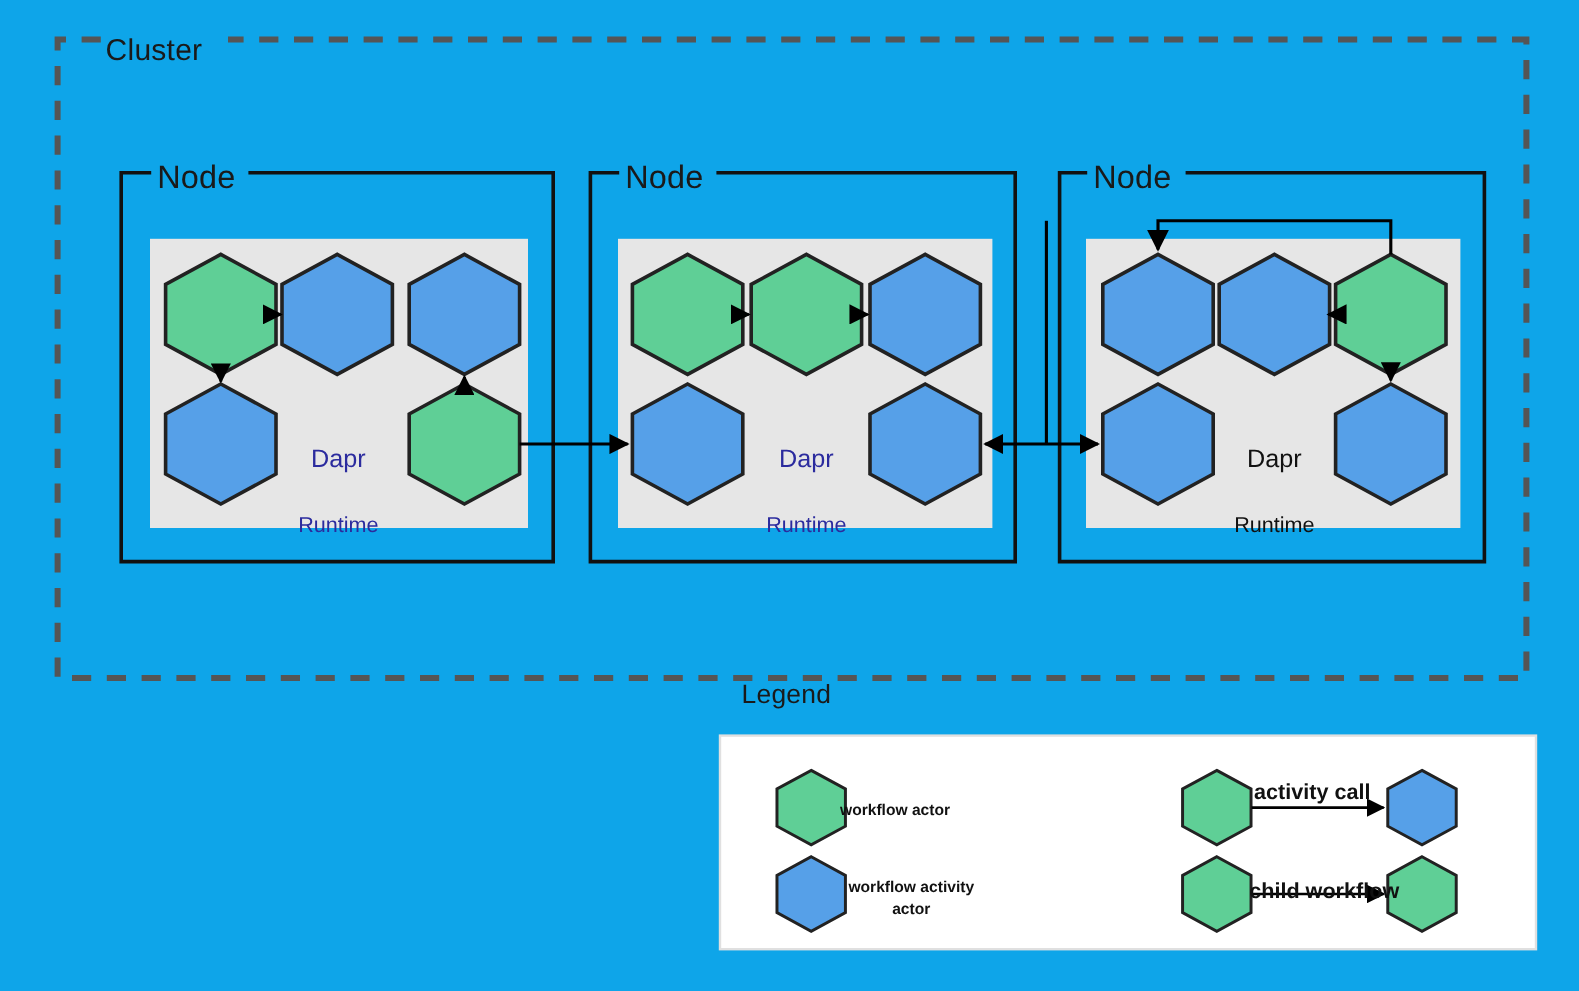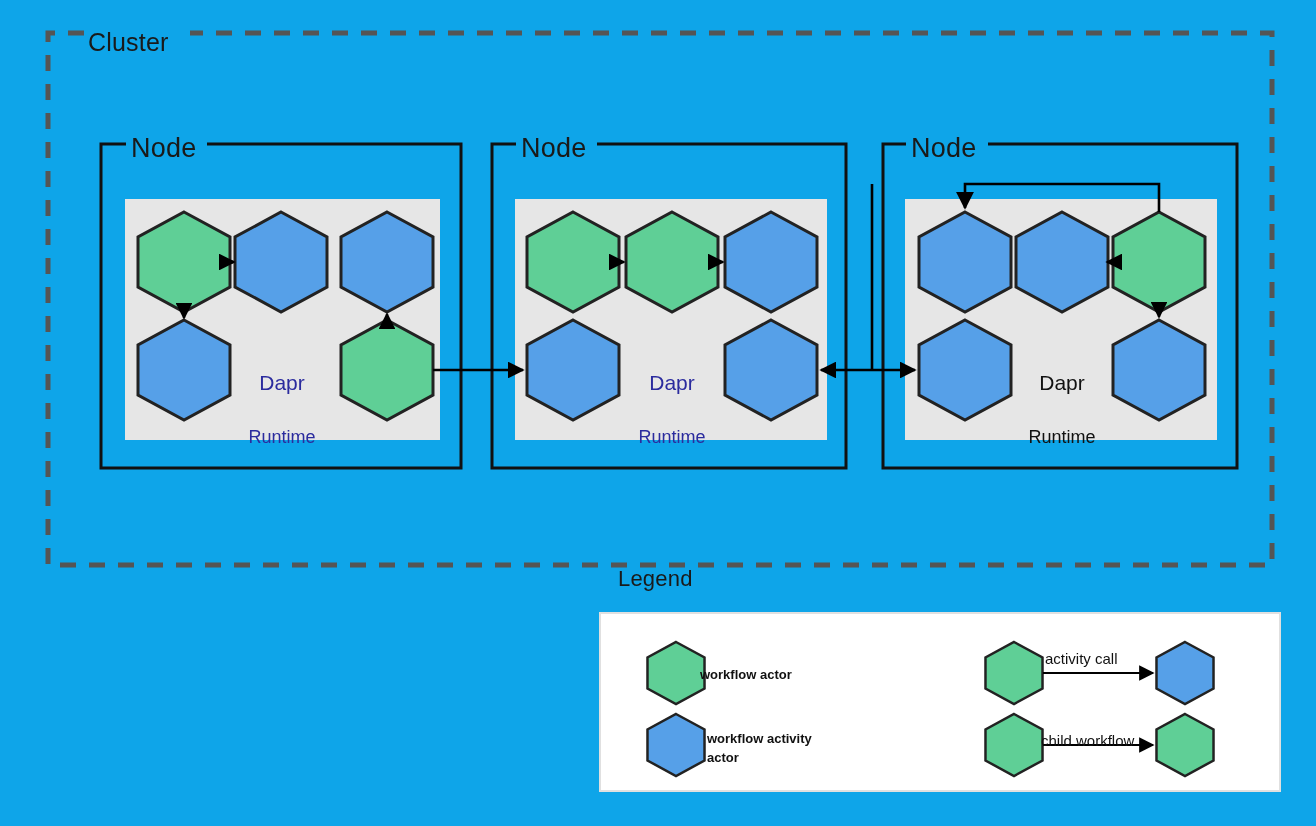--- a/index.html
+++ b/index.html
@@ -53,22 +53,22 @@
     line-height: 1.12;
     text-align: center;
   }
   .legend-item-text {
     font-size: 13px;
     font-weight: bold;
     color: #111111;
     line-height: 1.45;
   }
   .legend-edge-text {
-    font-size: 15px;
-    font-weight: normal;
+    font-size: 18px;
+    font-weight: bold;
     color: #111111;
     line-height: 1.2;
   }
 </style>
 </head>
 <body>
 
 <div id="canvas">
 
   <svg class="layer">
@@ -224,20 +224,20 @@
     <g transform="translate(1185,745) scale(0.62)">
       <polygon points="0,-50 46,-25 46,25 0,50 -46,25 -46,-25" fill="#5FCF96" stroke="#222222" stroke-width="4"></polygon>
     </g>
     <line x1="1043" y1="745" x2="1153" y2="745" stroke="#000" stroke-width="2.2" marker-end="url(#ah)"></line>
   </svg>
 
   <div class="lbl legend-label" style="left:618px; top:568px;">Legend</div>
 
   <div class="lbl legend-item-text" style="left:700px; top:666px;">workflow actor</div>
 
-  <div class="lbl legend-item-text" style="left:707px; top:730px; white-space:pre-line;">workflow activity
+  <div class="lbl legend-item-text" style="left:707px; top:730px; white-space:pre-line;text-align:center;">workflow activity
 actor</div>
 
   <div class="lbl legend-edge-text" style="left:1045px; top:650px;">activity call</div>
 
   <div class="lbl legend-edge-text" style="left:1041px; top:732px;">child workflow</div>
 
 </div>
 
 </body></html>

